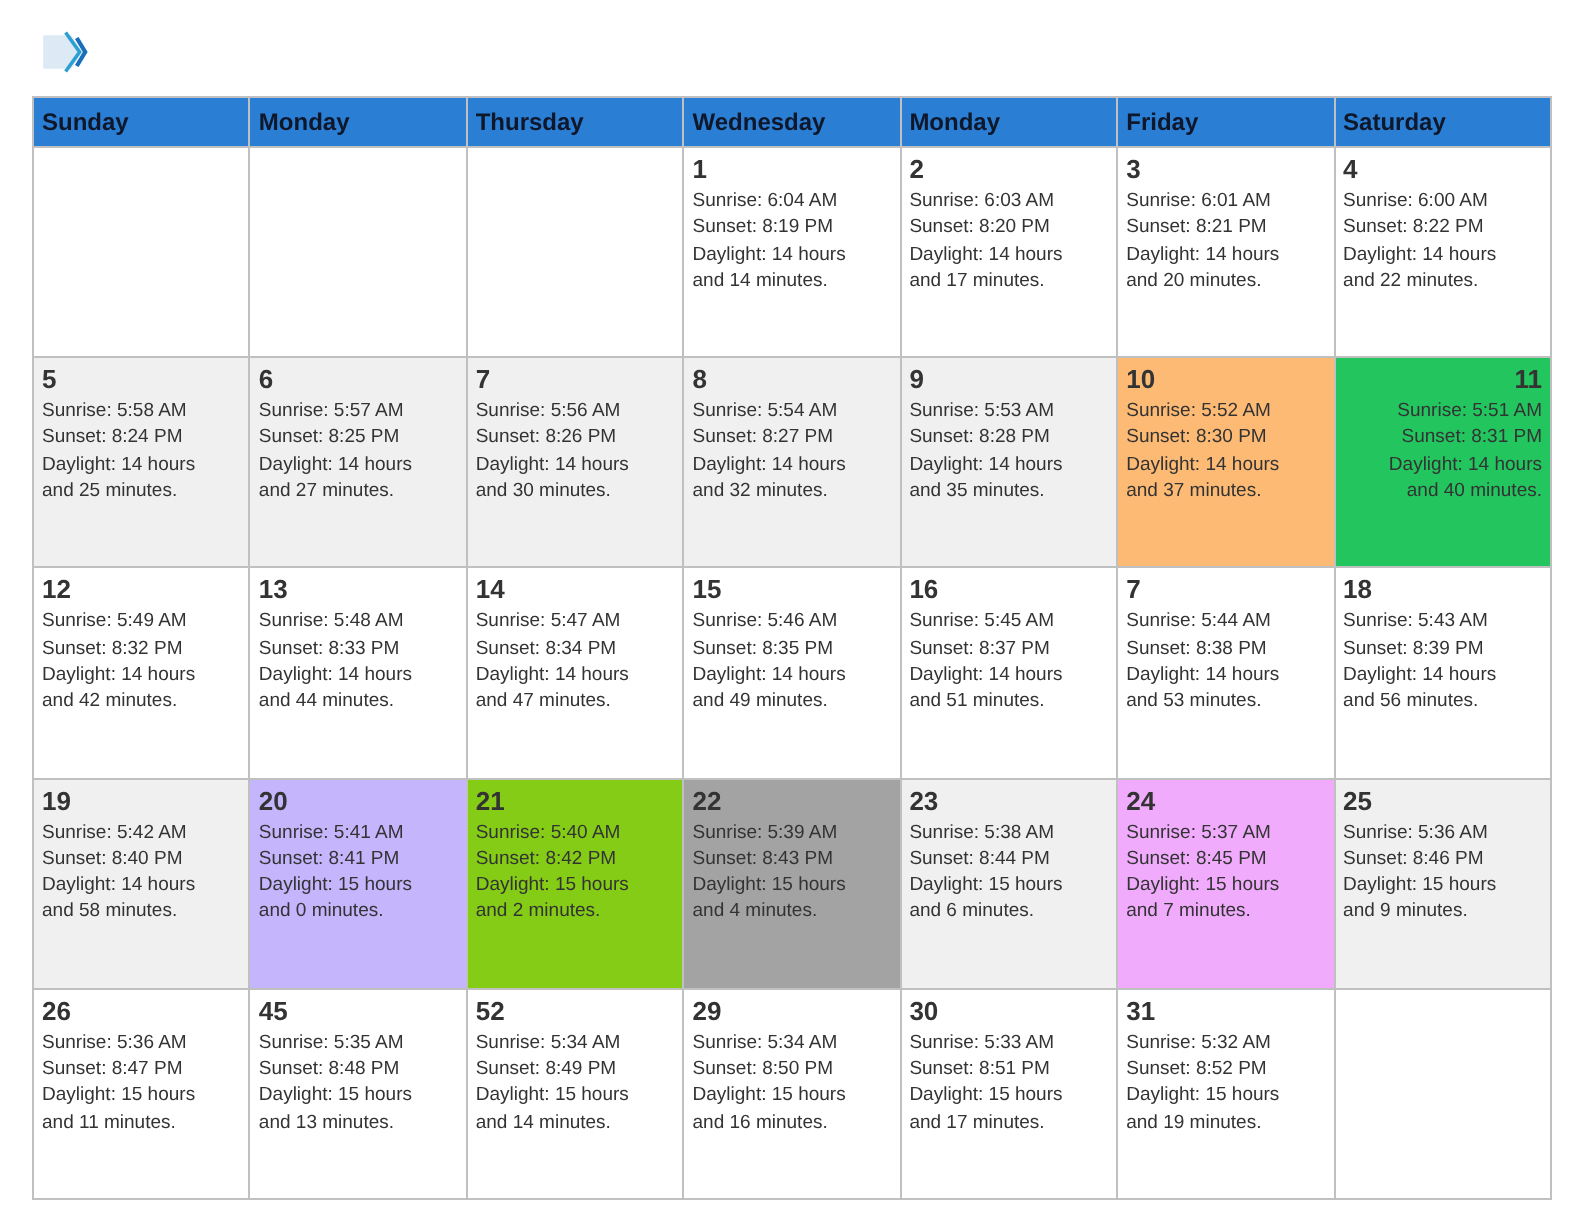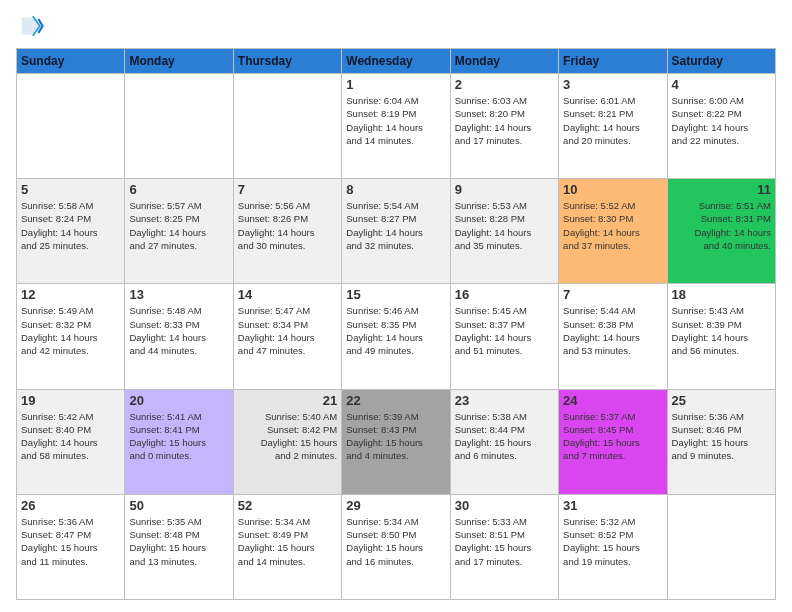--- a/index.html
+++ b/index.html
@@ -210,48 +210,48 @@
         </tr>
         <tr>
           <td style="background: rgb(240, 240, 240); margin-top: 32px;">
             <div class="day-num">19</div>
             <div class="day-info">Sunrise: 5:42 AM<br>Sunset: 8:40 PM<br>Daylight: 14 hours<br>and 58 minutes.</div>
           </td>
           <td style="background: #c4b5fd;">
             <div class="day-num">20</div>
             <div class="day-info">Sunrise: 5:41 AM<br>Sunset: 8:41 PM<br>Daylight: 15 hours<br>and 0 minutes.</div>
           </td>
-          <td style="background: #e5e5e5; text-align: right;">
+          <td style="background: #84cc16;">
             <div class="day-num">21</div>
             <div class="day-info">Sunrise: 5:40 AM<br>Sunset: 8:42 PM<br>Daylight: 15 hours<br>and 2 minutes.</div>
           </td>
           <td style="background: #a3a3a3;">
             <div class="day-num">22</div>
             <div class="day-info">Sunrise: 5:39 AM<br>Sunset: 8:43 PM<br>Daylight: 15 hours<br>and 4 minutes.</div>
           </td>
           <td style="background: rgb(240, 240, 240);">
             <div class="day-num">23</div>
             <div class="day-info">Sunrise: 5:38 AM<br>Sunset: 8:44 PM<br>Daylight: 15 hours<br>and 6 minutes.</div>
           </td>
-          <td style="background: #d946ef;">
+          <td style="background: #f0abfc;">
             <div class="day-num">24</div>
             <div class="day-info">Sunrise: 5:37 AM<br>Sunset: 8:45 PM<br>Daylight: 15 hours<br>and 7 minutes.</div>
           </td>
           <td style="background: rgb(240, 240, 240); margin-left: 35px;">
             <div class="day-num">25</div>
             <div class="day-info">Sunrise: 5:36 AM<br>Sunset: 8:46 PM<br>Daylight: 15 hours<br>and 9 minutes.</div>
           </td>
         </tr>
         <tr>
           <td>
             <div class="day-num">26</div>
             <div class="day-info">Sunrise: 5:36 AM<br>Sunset: 8:47 PM<br>Daylight: 15 hours<br>and 11 minutes.</div>
           </td>
           <td>
-            <div class="day-num">50</div>
+            <div class="day-num">45</div>
             <div class="day-info">Sunrise: 5:35 AM<br>Sunset: 8:48 PM<br>Daylight: 15 hours<br>and 13 minutes.</div>
           </td>
           <td>
             <div class="day-num">52</div>
             <div class="day-info">Sunrise: 5:34 AM<br>Sunset: 8:49 PM<br>Daylight: 15 hours<br>and 14 minutes.</div>
           </td>
           <td>
             <div class="day-num">29</div>
             <div class="day-info">Sunrise: 5:34 AM<br>Sunset: 8:50 PM<br>Daylight: 15 hours<br>and 16 minutes.</div>
           </td>

